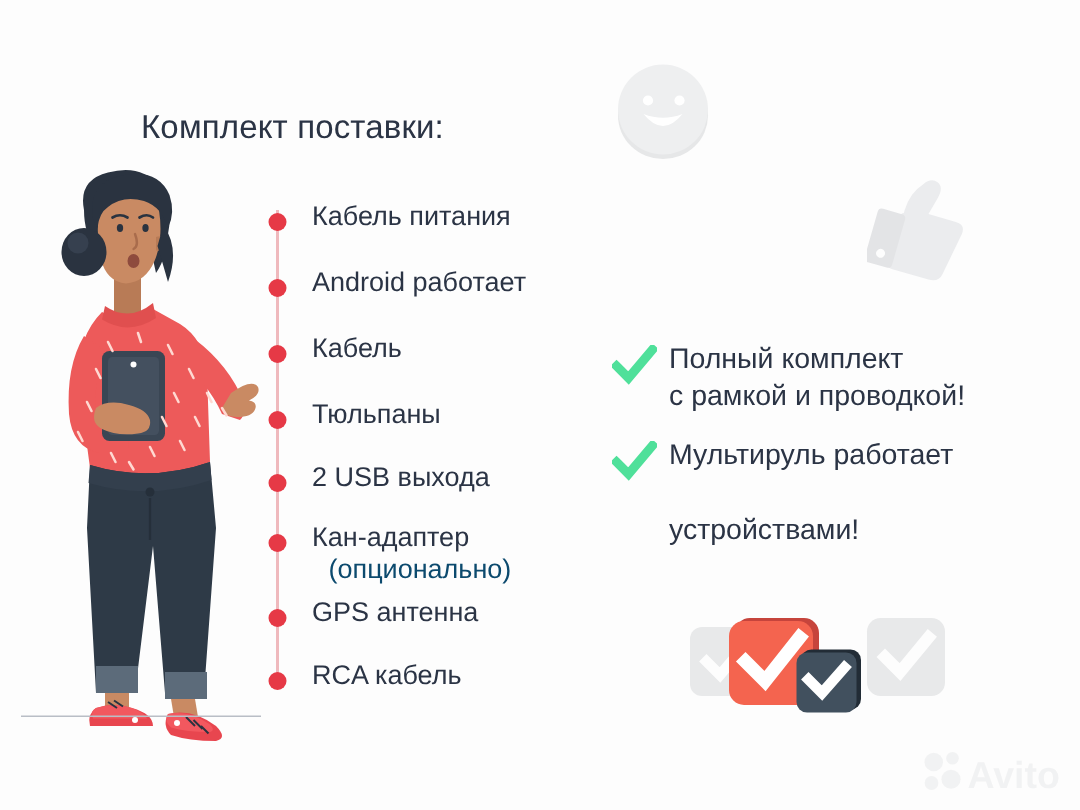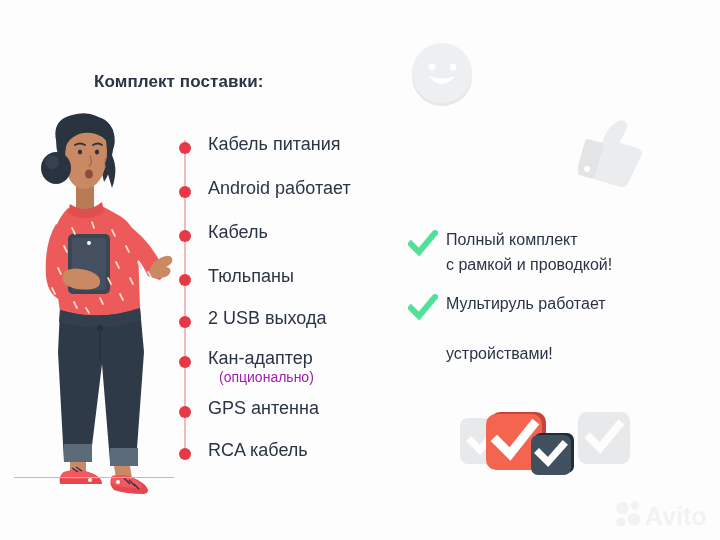--- a/index.html
+++ b/index.html
@@ -35,22 +35,22 @@
     top: 112px;
     width: 74px;
     height: 82px;
   }
 
   
   .heading {
     position: absolute;
     left: 94px;
     top: 72px;
-    font-size: 17px;
-    font-weight: bold;
+    font-size: 22px;
+    font-weight: normal;
     color: #2b3445;
     letter-spacing: 0.1px;
     white-space: nowrap;
   }
 
   
   .list {
     position: absolute;
     left: 176px;
     top: 128px;
@@ -83,41 +83,41 @@
     left: 32px;
     top: -2px;
     font-size: 18px;
     color: #2b3445;
     white-space: nowrap;
   }
   .li .sub {
     position: absolute;
     left: 43px;
     top: 19px;
-    font-size: 14px;
-    color: #a21caf;
+    font-size: 18px;
+    color: #0c4a6e;
     white-space: nowrap;
   }
 
   
   .feature {
     position: absolute;
   }
   .feature .chk {
     position: absolute;
     left: 0;
     top: 0;
     width: 30px;
     height: 28px;
   }
   .feature .ftext {
     position: absolute;
     left: 38px;
     top: -3px;
-    font-size: 16px;
+    font-size: 19px;
     line-height: 25px;
     color: #2b3445;
     white-space: nowrap;
   }
   #feature-0 { left: 408px; top: 230px; }
   #feature-1 { left: 408px; top: 294px; }
 
   
   .cards {
     position: absolute;

